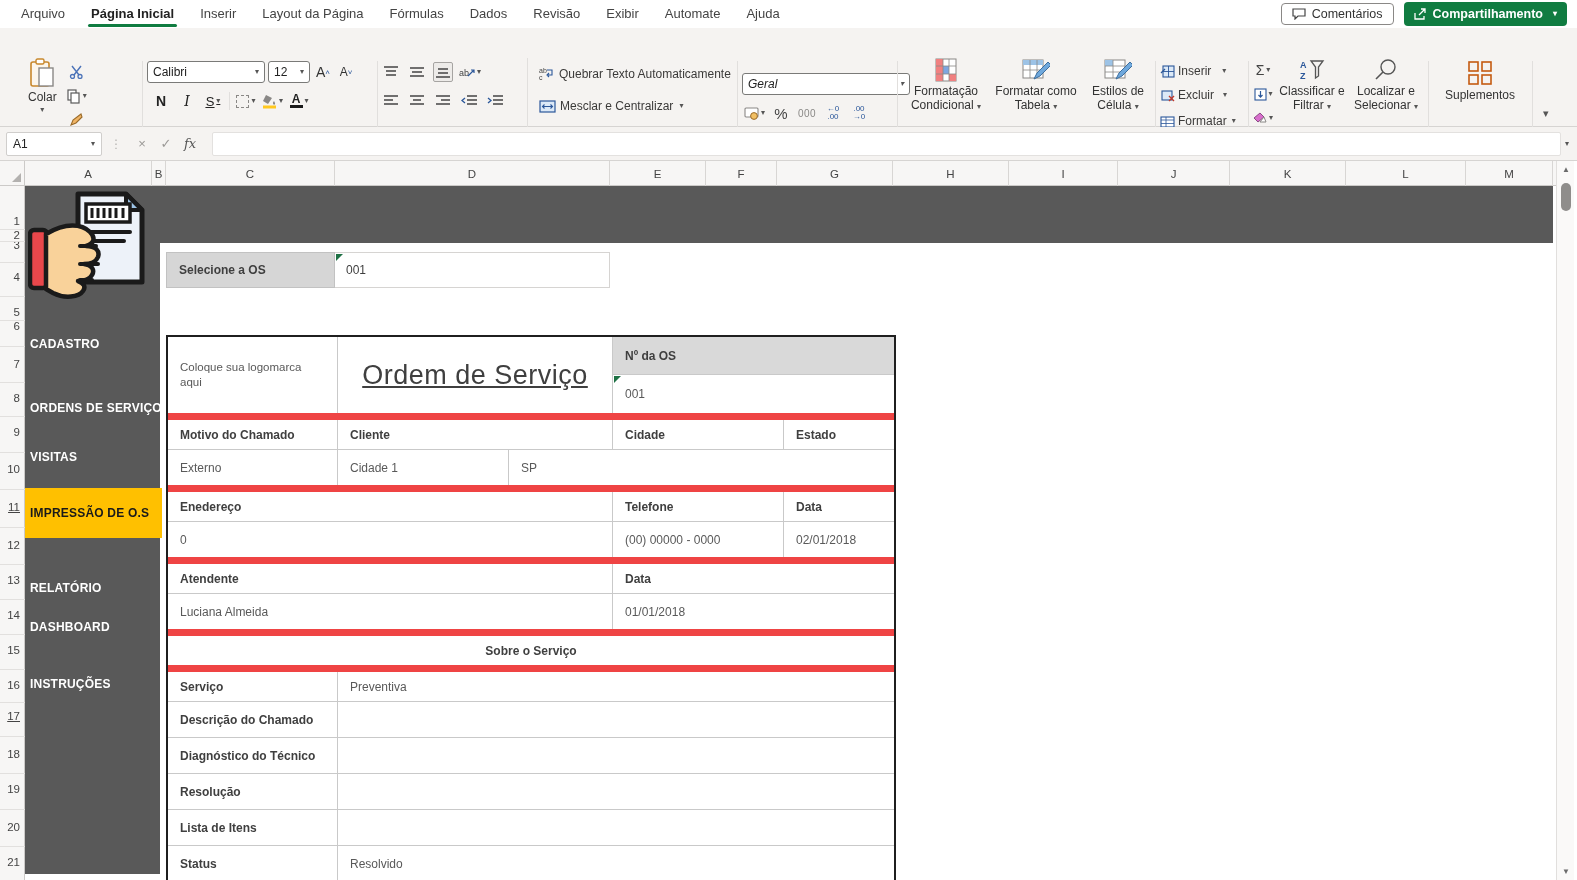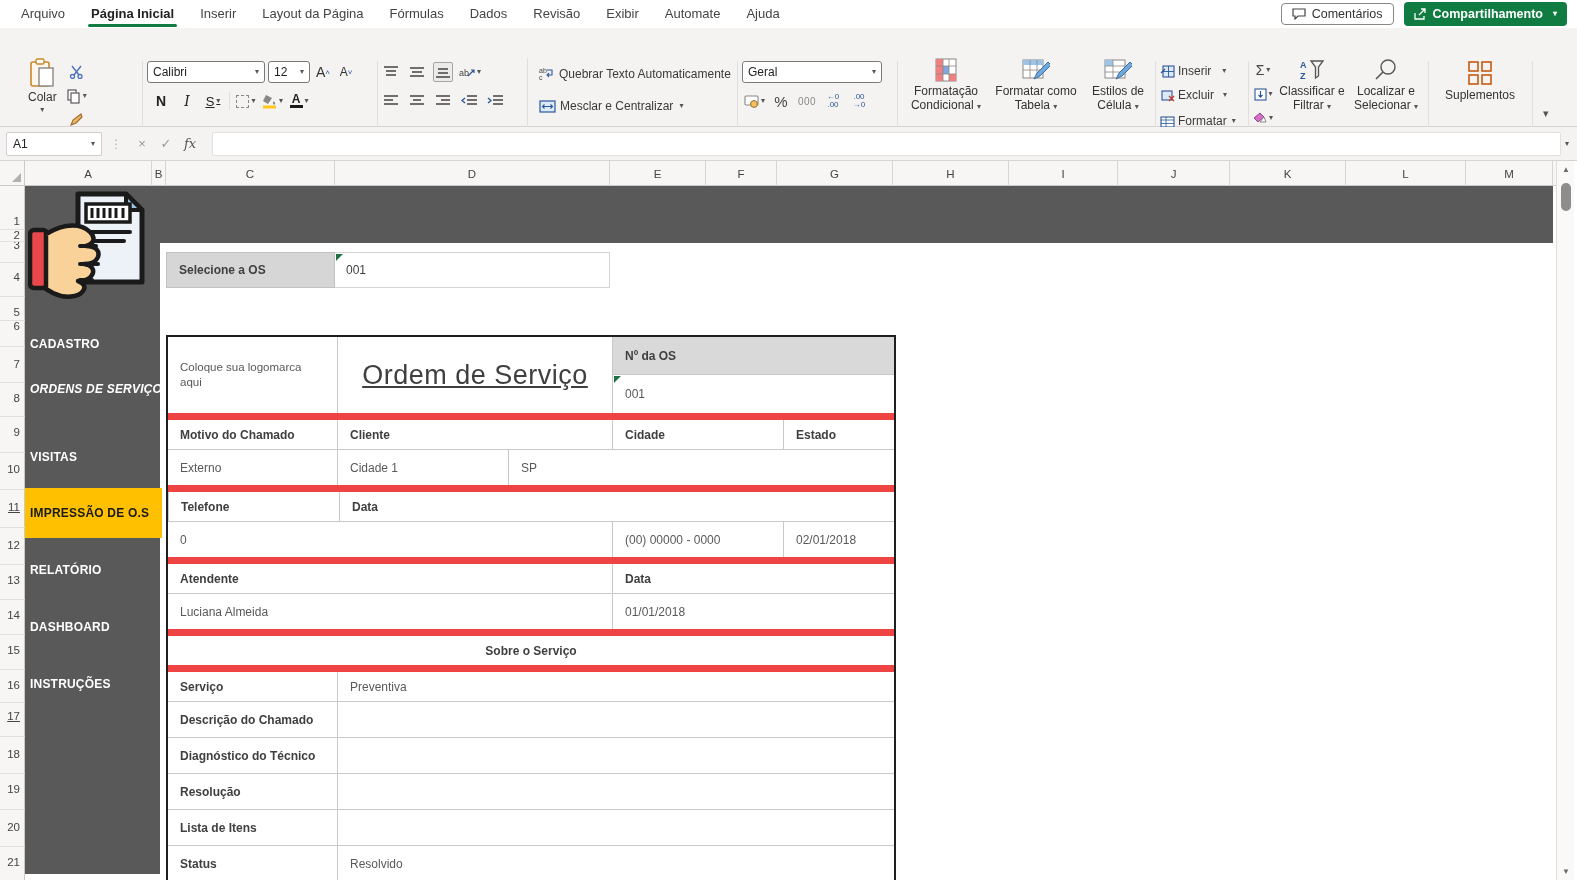--- a/index.html
+++ b/index.html
@@ -300,21 +300,21 @@
           <span style="margin-left:4px;">Mesclar e Centralizar</span>
           <span class="chev" style="margin-left:6px;">▾</span>
         </span>
       </div>
       <div class="glabel">Alinhamento</div>
       <div class="launcher">↘</div>
     </div>
     <div class="rdivider" style="left:737px;"></div>
 
     <div class="rgroup" style="left:742px; width:155px;">
-      <div class="selbox" style="width:140px; margin-top:3px;">
+      <div class="selbox" style="width:168px; margin-top:15px;font-style:italic;">
         <span>Geral</span>
           <span class="chev">▾</span>
       </div>
       <div class="g6" style="padding-top:8px; padding-left:2px;">
         <span class="ib">
           <svg width="15" height="13" viewBox="0 0 15 13">
               <rect x="1" y="1" width="13" height="9" rx="1" fill="#fff" stroke="#8a8886" stroke-width="1.1"></rect>
               <circle cx="10" cy="9" r="3.4" fill="#F2C063" stroke="#9a6b2a" stroke-width="1"></circle>
             </svg>
           <span class="chev">▾</span>
@@ -542,24 +542,24 @@
         <div class="rowline" style="top: 623px;"></div>
         <div class="rowhdr" style="top: 670px;">21</div>
         <div class="rowline" style="top: 659.5px;"></div>
       </div>
 
     <div id="darkband"></div>
 
     <div id="sidebar">
       <div id="sb-active-band"></div>
     <div class="sb-item" style="top: 151px;">CADASTRO</div>
-        <div class="sb-item" style="top: 196px; font-style: italic;">ORDENS DE SERVIÇO</div>
+        <div class="sb-item" style="top: 215px;">ORDENS DE SERVIÇO</div>
         <div class="sb-item" style="top: 264px;">VISITAS</div>
         <div class="sb-item" style="top: 320px; color: rgb(26, 26, 26);">IMPRESSÃO DE O.S</div>
-        <div class="sb-item" style="top: 377px;">RELATÓRIO</div>
+        <div class="sb-item" style="top: 395px;">RELATÓRIO</div>
         <div class="sb-item" style="top: 434px;">DASHBOARD</div>
         <div class="sb-item" style="top: 491px;">INSTRUÇÕES</div>
       </div>
 
     <div id="logo">
       <svg width="124" height="112" viewBox="0 0 124 112">
         <path d="M50 4h48l16 16v72H50z" fill="#EDF2F9" stroke="#1a1a1a" stroke-width="5" stroke-linejoin="round"></path>
         <path d="M98 4l16 16H98z" fill="#9DC3E6" stroke="#1a1a1a" stroke-width="4" stroke-linejoin="round"></path>
         <rect x="58" y="14" width="44" height="18" fill="#fff" stroke="#1a1a1a" stroke-width="3.5"></rect>
         <path d="M64 18v10M70 18v10M76 18v10M82 18v10M88 18v10M95 18v10" stroke="#1a1a1a" stroke-width="3"></path>
@@ -597,20 +597,21 @@
         <div class="fcell lab w275 vline">Cliente</div>
         <div class="fcell lab w171 vline">Cidade</div>
         <div class="fcell lab flex1 vline">Estado</div>
       </div>
       <div class="frow bd-light" style="height:36px;">
         <div class="fcell w169">Externo</div>
         <div class="fcell w171 vline">Cidade 1</div>
         <div class="fcell flex1 vline">SP</div>
       </div>
       <div class="frow bd-dark" style="height:36px;">
+        <div class="fcell lab w444">Enedereço</div>
         <div class="fcell lab w171 vline">Telefone</div>
         <div class="fcell lab flex1 vline">Data</div>
       </div>
       <div class="frow bd-light" style="height:36px;">
         <div class="fcell w444">0</div>
         <div class="fcell w171 vline">(00) 00000 - 0000</div>
         <div class="fcell flex1 vline">02/01/2018</div>
       </div>
       <div class="frow bd-dark" style="height:36px;">
         <div class="fcell lab w444">Atendente</div>

